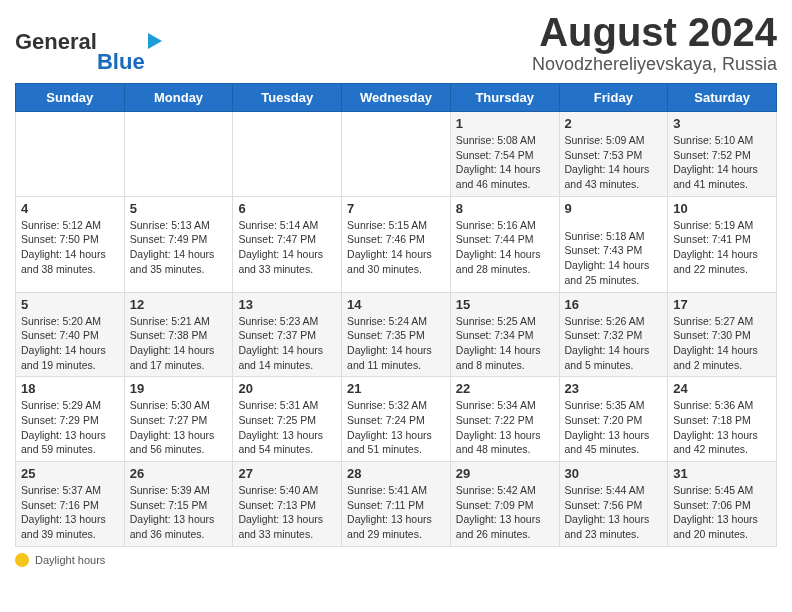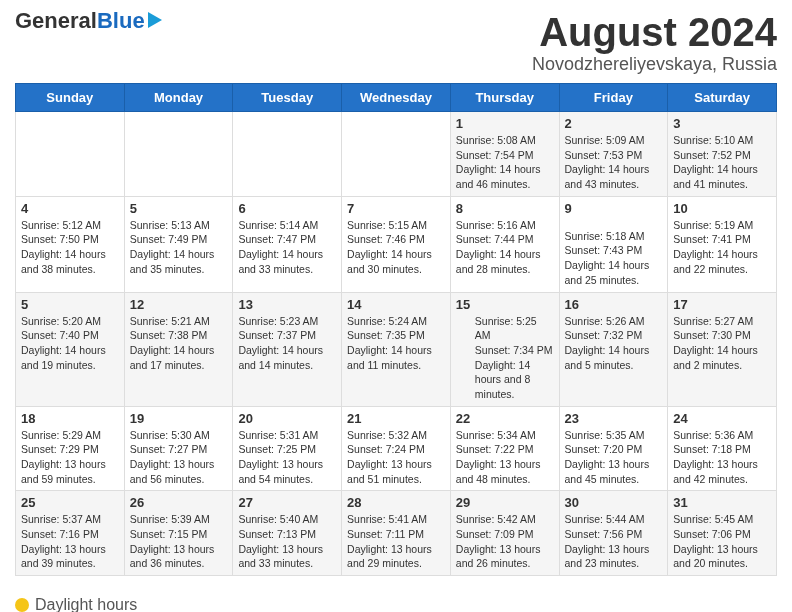--- a/index.html
+++ b/index.html
@@ -23,21 +23,21 @@
     }
     .logo-text {
       display: flex;
       align-items: center;
       font-size: 22px;
       font-weight: bold;
       color: #333;
       line-height: 1;
     }
     .logo-general { color: #333; }
-    .logo-blue { color: #1a6abf; }
+    .logo-blue { color: #1a6abf; margin-top: 41px; }
     .logo-arrow {
       width: 0;
       height: 0;
       border-top: 8px solid transparent;
       border-bottom: 8px solid transparent;
       border-left: 14px solid #1a9cd8;
       margin-left: 3px;
       margin-top: -2px;
     }
     .title-area {
@@ -93,22 +93,22 @@
     }
     .day-info {
       color: #333;
       font-size: 10.5px;
       line-height: 1.4;
     }
     .empty-cell {
       background: #fff !important;
     }
     .footer-note {
-      margin-top: 20px;
-      font-size: 16px;
+      margin-top: 6px;
+      font-size: 11px;
       color: #555;
       display: flex;
       align-items: center;
       gap: 6px;
     }
     .footer-sun {
       width: 14px;
       height: 14px;
       background: #f5c518;
       border-radius: 50%;
@@ -233,21 +233,21 @@
 Daylight: 14 hours and 14 minutes.</div>
         </td>
         <td>
           <span class="day-number">14</span>
           <div class="day-info" style="white-space: pre-line;">Sunrise: 5:24 AM
 Sunset: 7:35 PM
 Daylight: 14 hours and 11 minutes.</div>
         </td>
         <td>
           <span class="day-number">15</span>
-          <div class="day-info" style="white-space: pre-line; margin-left: 19px;">Sunrise: 5:25 AM
+          <div class="day-info" style="white-space: pre-line;">Sunrise: 5:25 AM
 Sunset: 7:34 PM
 Daylight: 14 hours and 8 minutes.</div>
         </td>
         <td>
           <span class="day-number">16</span>
           <div class="day-info" style="white-space: pre-line;">Sunrise: 5:26 AM
 Sunset: 7:32 PM
 Daylight: 14 hours and 5 minutes.</div>
         </td>
         <td>

